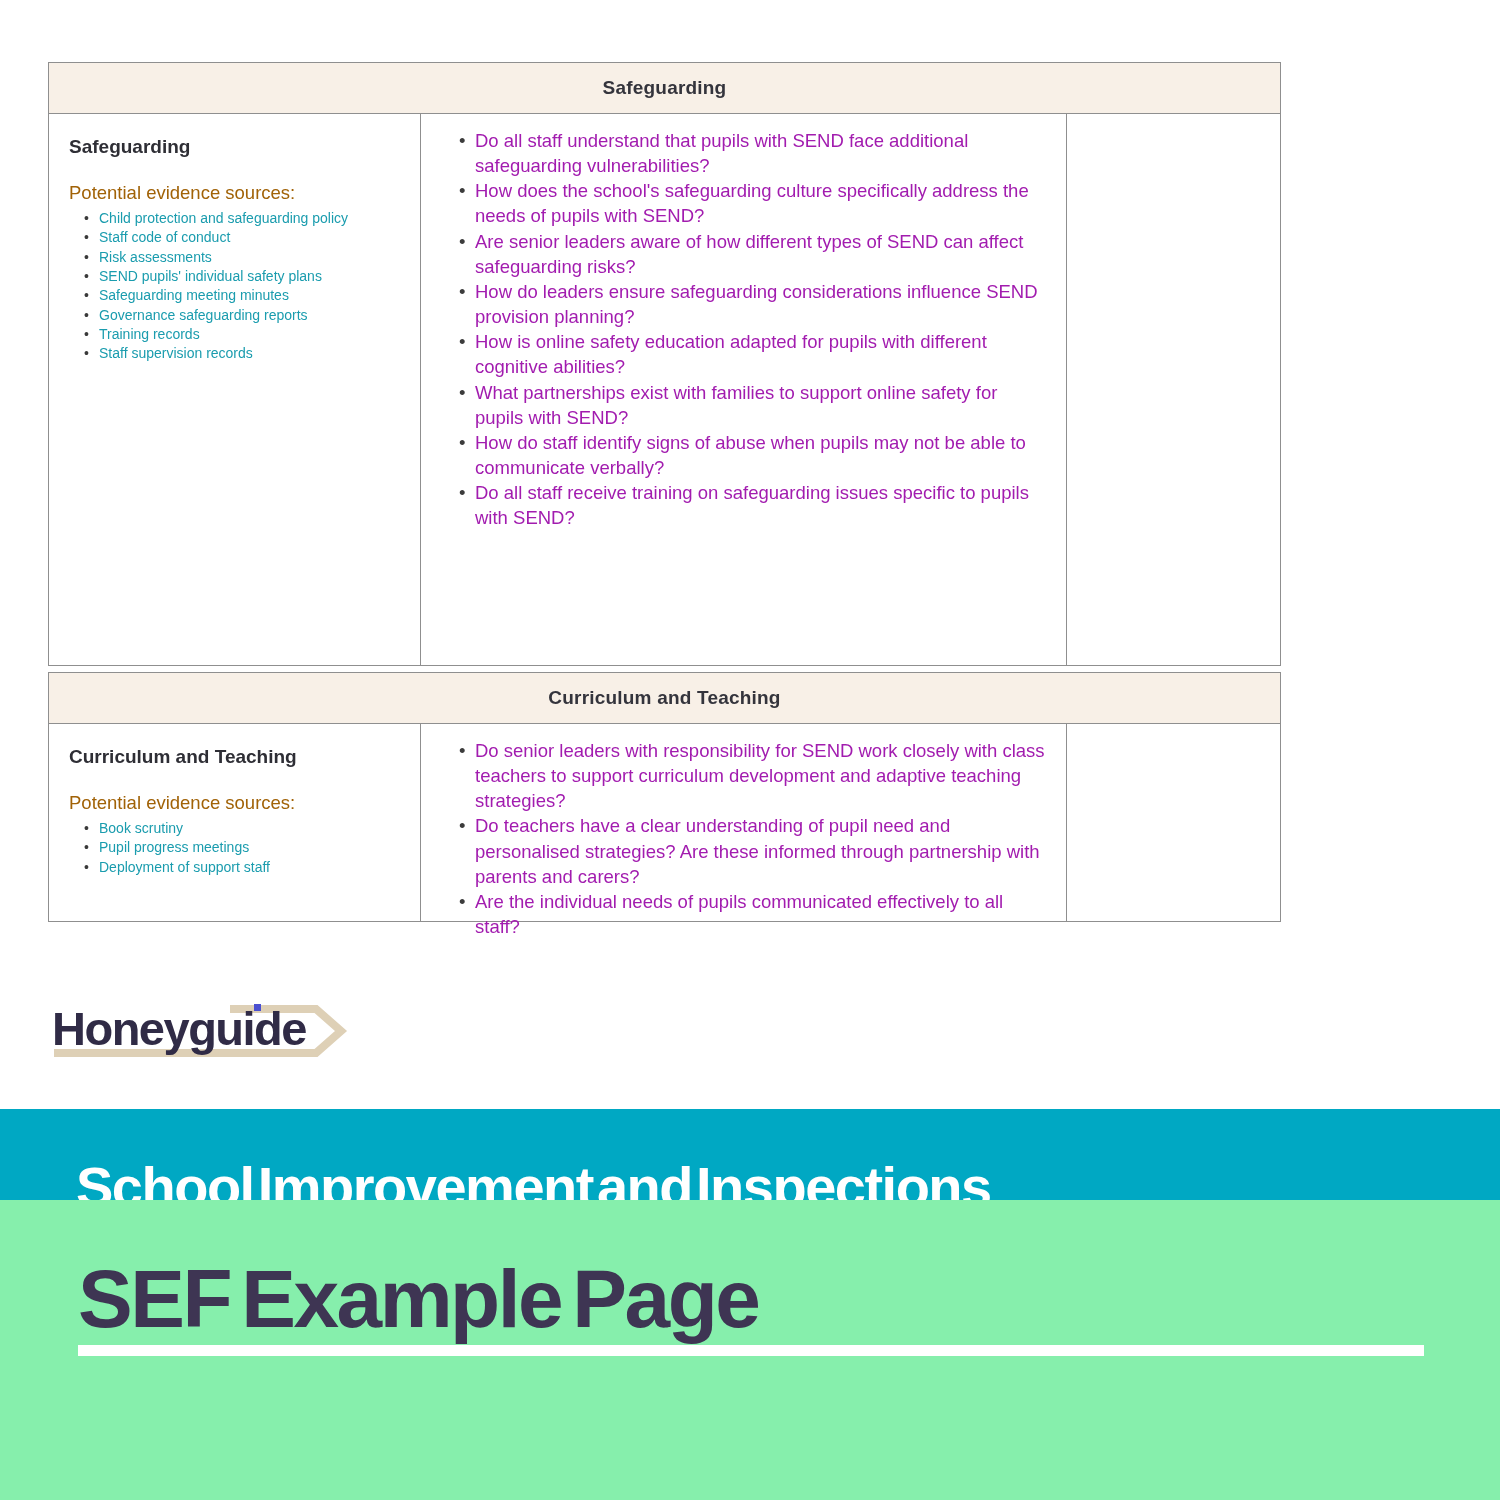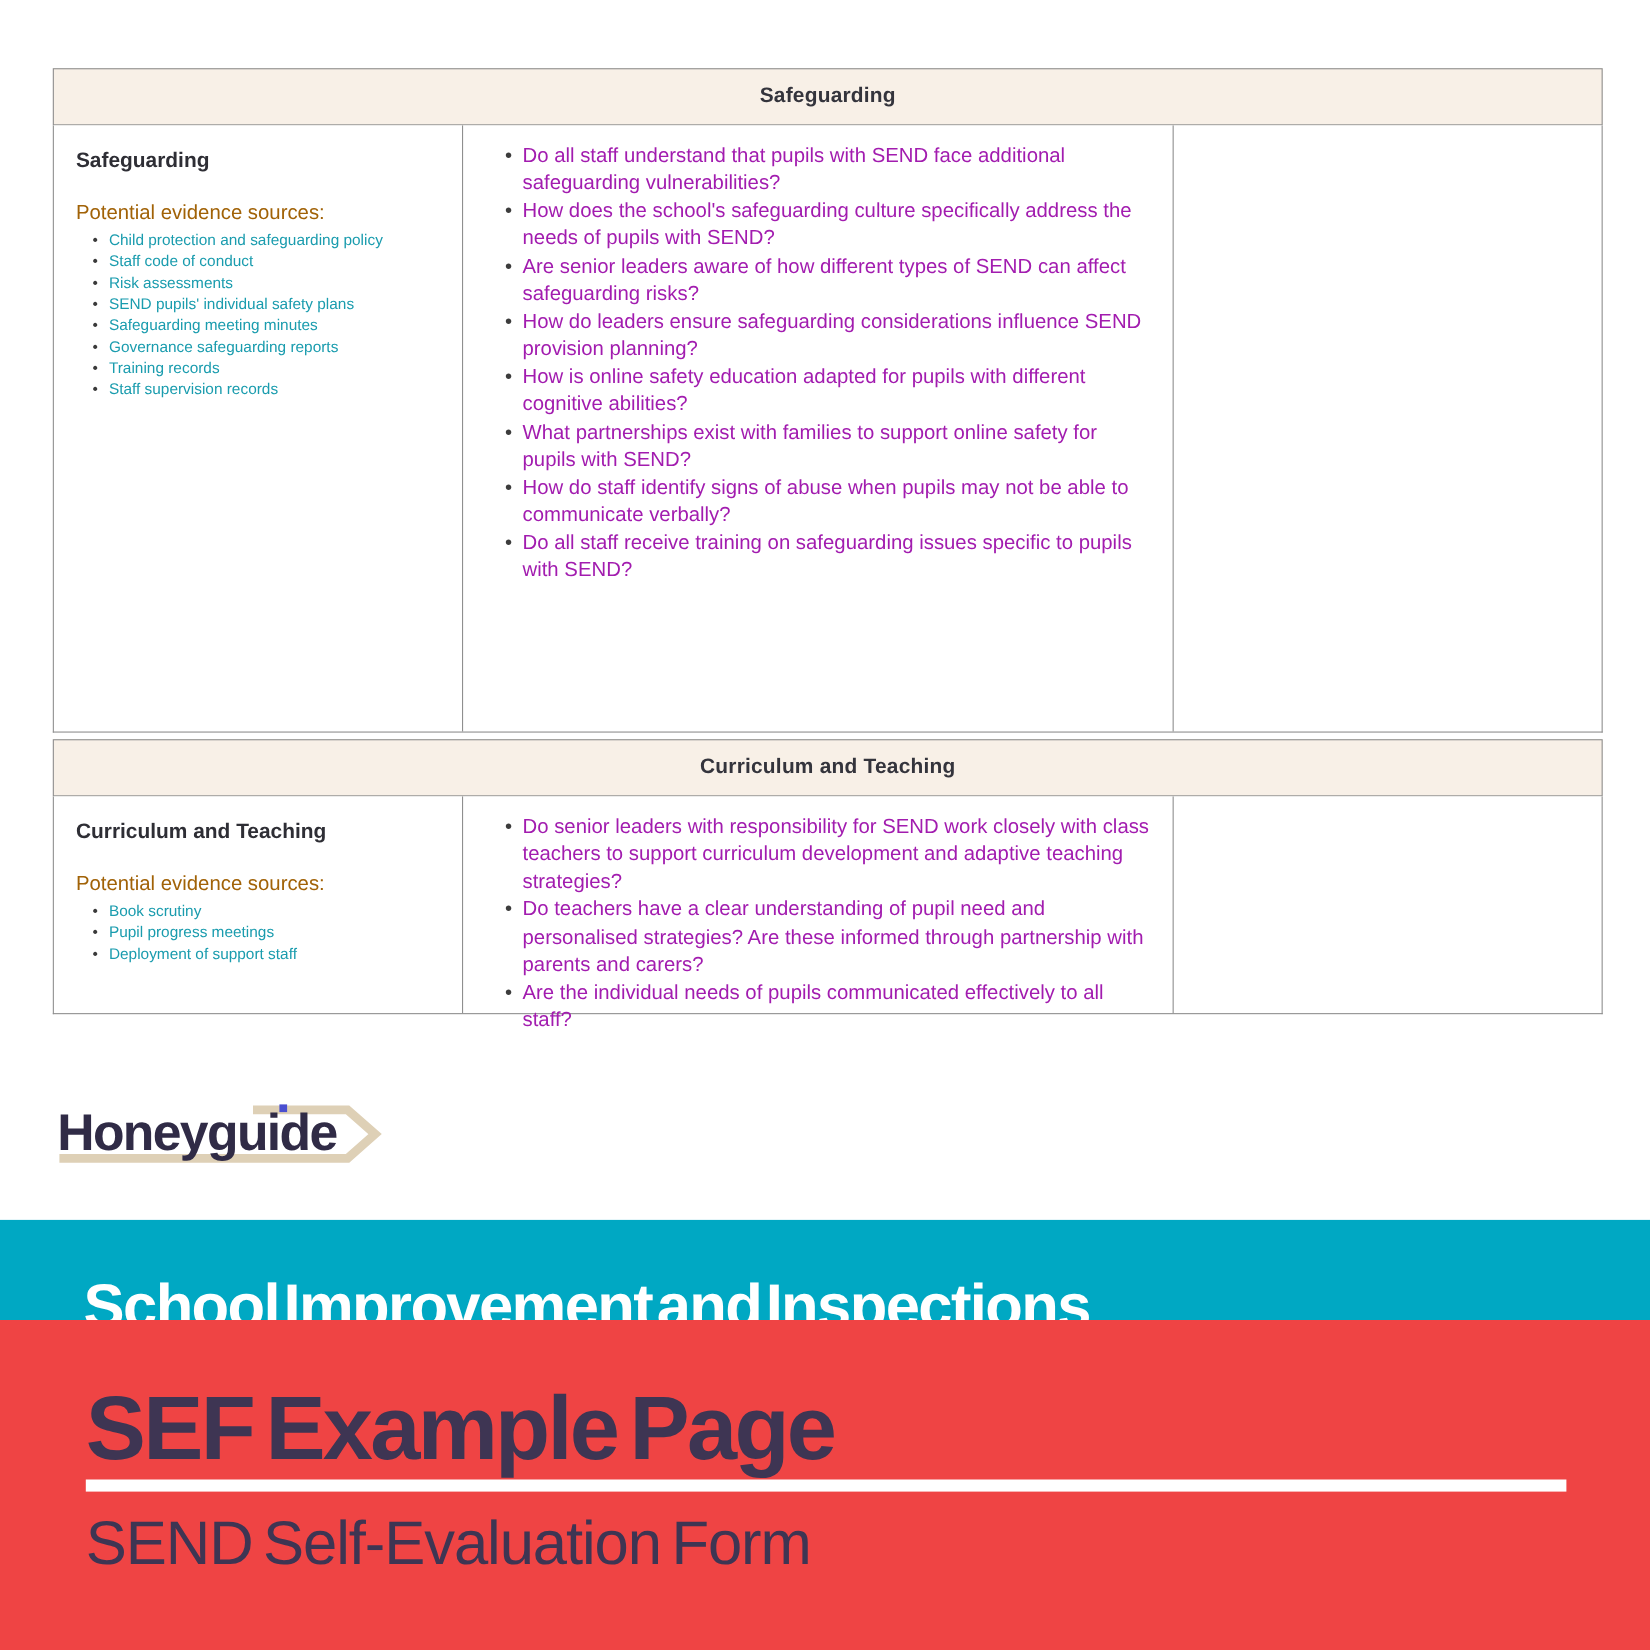--- a/index.html
+++ b/index.html
@@ -3,21 +3,21 @@
 <meta charset="utf-8">
 <style>
   html,body{margin:0;padding:0;}
   body{
     width:1500px;height:1500px;position:relative;background:#ffffff;
     font-family:"Liberation Sans",sans-serif;overflow:hidden;
   }
   *{box-sizing:border-box;}
 
   
-  .tables{position:absolute;left:48px;top:62px;width:1409px;}
+  .tables{position:absolute;left:48px;top:62px;width:1233px;}
   .sef-section + .sef-section{margin-top:6px;}
   .sec-header{
     height:52px;background:#f8f0e7;border:1px solid #8f8f8f;
     display:flex;align-items:center;justify-content:center;
   }
   .sec-header-text{
     font-weight:bold;font-size:19px;color:#34343c;letter-spacing:.2px;
   }
   .sec-body{display:flex;border:1px solid #8f8f8f;border-top:none;background:#ffffff;}
   .sef-section:nth-of-type(1) .sec-body{height:552px;}
@@ -51,21 +51,21 @@
   .banner{
     position:absolute;left:0;top:1090px;width:1500px;height:110px;background:#00a8c3;
     display:flex;align-items:flex-end;padding-left:76px;margin-top:19px;
   }
   .banner-title{
     color:#ffffff;font-size:56px;font-weight:bold;letter-spacing:-1.5px;
     word-spacing:-10px;white-space:nowrap;
   }
 
   
-  .footer{position:absolute;left:0;top:1200px;width:1500px;height:300px;background:#ef4444;}
+  .footer{position:absolute;left:0;top:1200px;width:1500px;height:300px;background:#86efac;}
   .footer-title{
     position:absolute;left:78px;top:52px;font-size:82px;font-weight:bold;
     color:#3e3553;letter-spacing:-2.5px;word-spacing:-9px;white-space:nowrap;
   }
   .footer-rule{position:absolute;left:78px;top:145px;width:1346px;height:11px;background:#ffffff;}
   .footer-sub{
     position:absolute;left:78px;top:170px;font-size:56px;font-weight:normal;
     color:#3e3553;letter-spacing:-1px;word-spacing:-5px;white-space:nowrap;
   }
 </style>
@@ -142,14 +142,13 @@
   <span class="logo-dot"></span>
 </div>
 
 <div class="banner">
   <span class="banner-title">School Improvement and Inspections</span>
 </div>
 
 <div class="footer">
   <div class="footer-title">SEF Example Page</div>
   <div class="footer-rule"></div>
-  <div class="footer-sub">SEND Self-Evaluation Form</div>
 </div>
 
 </body></html>

